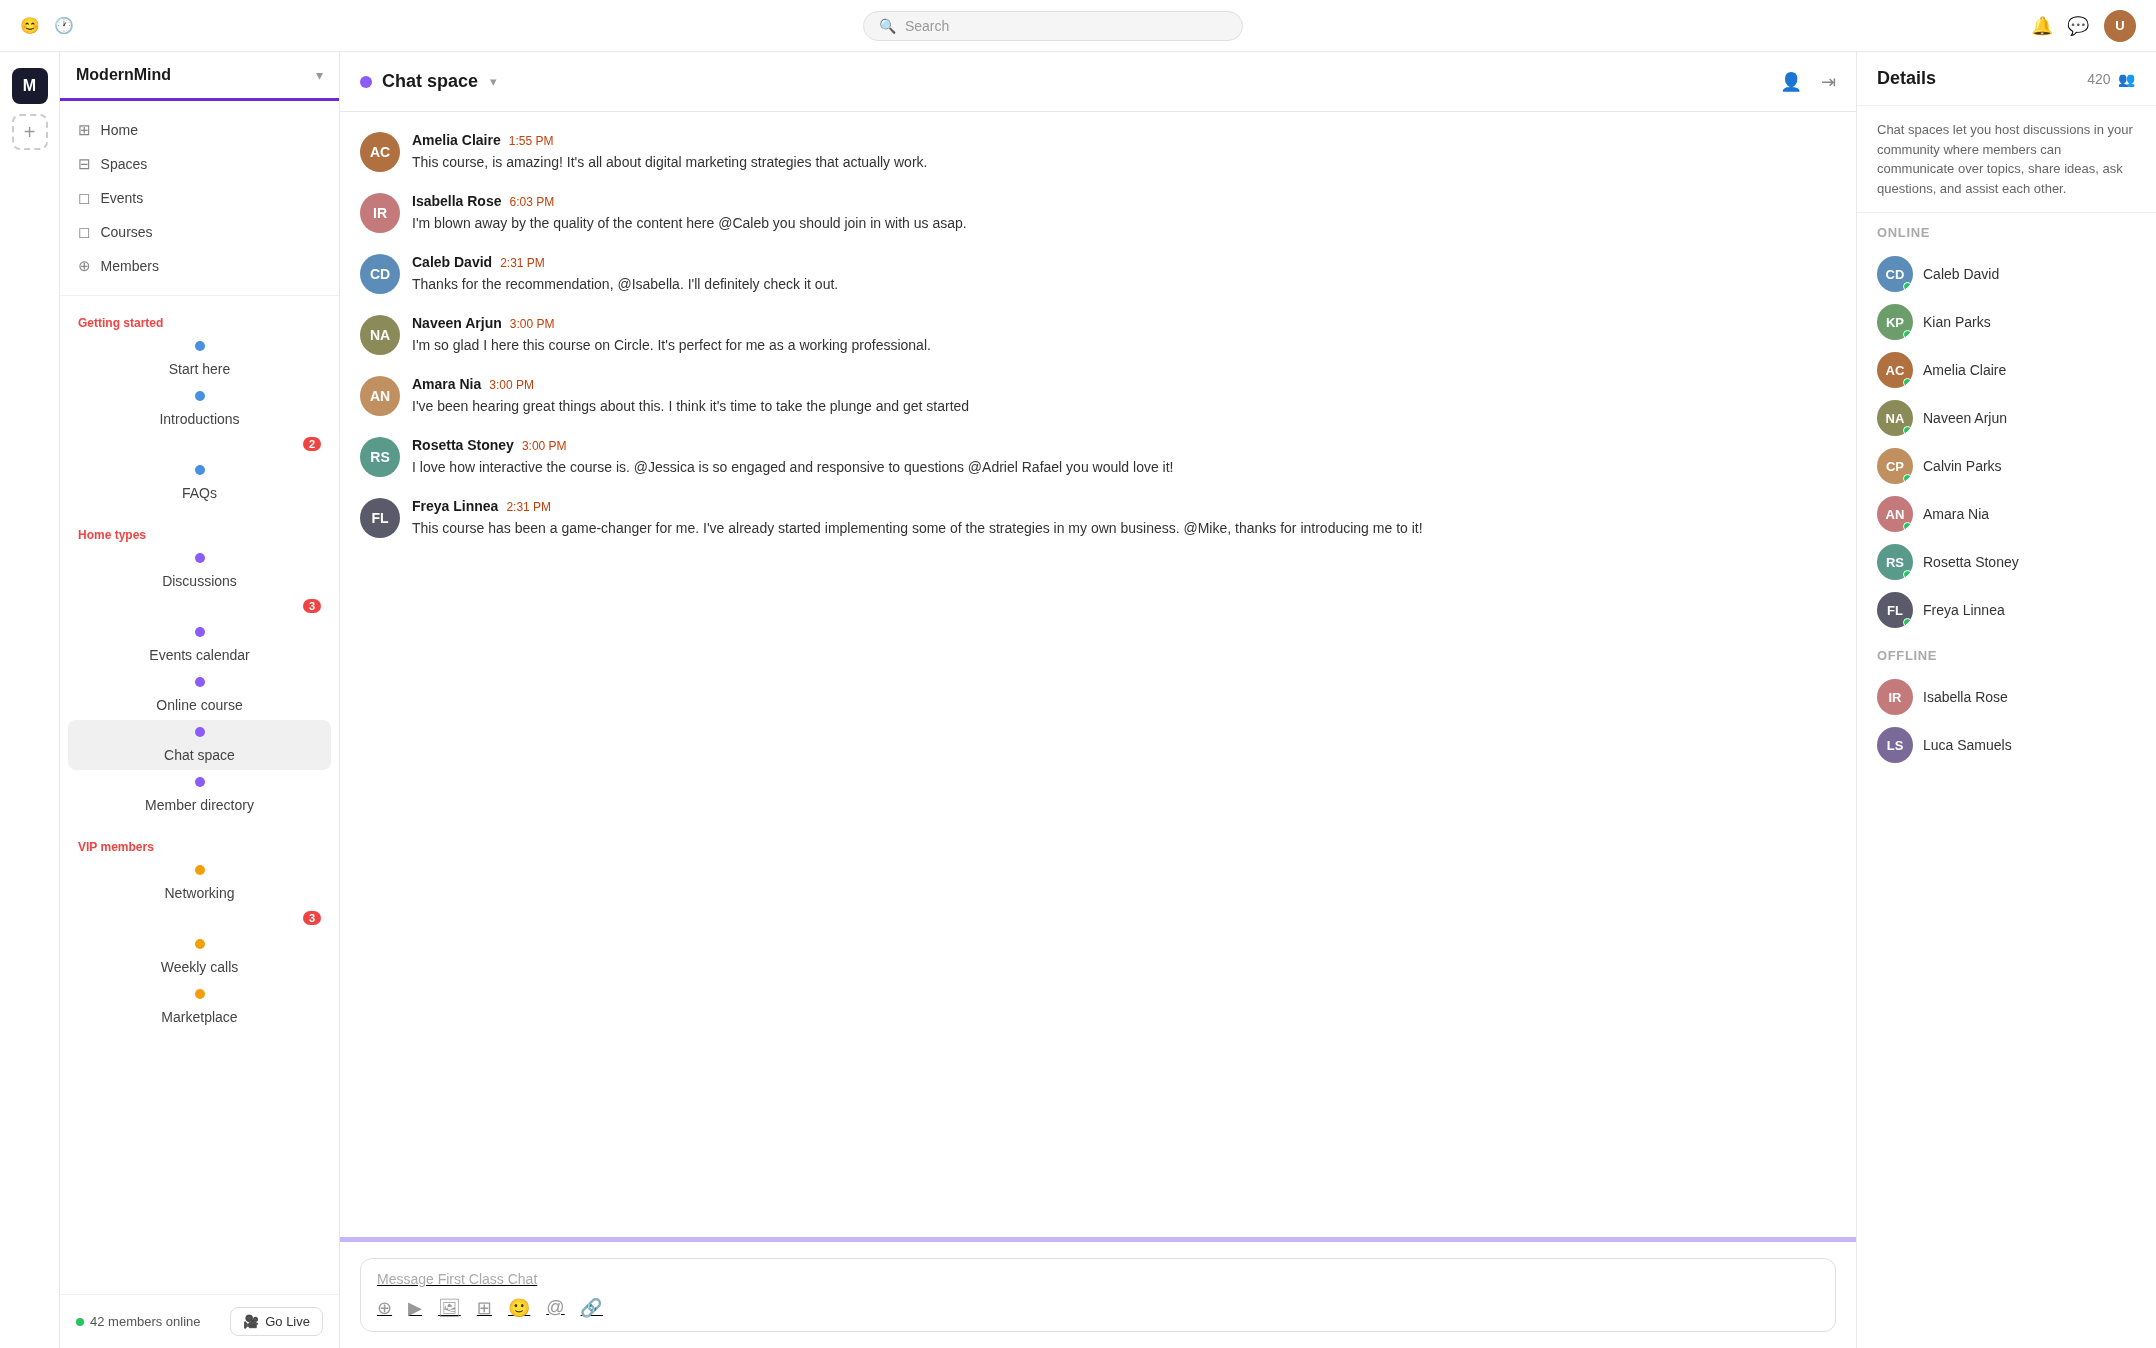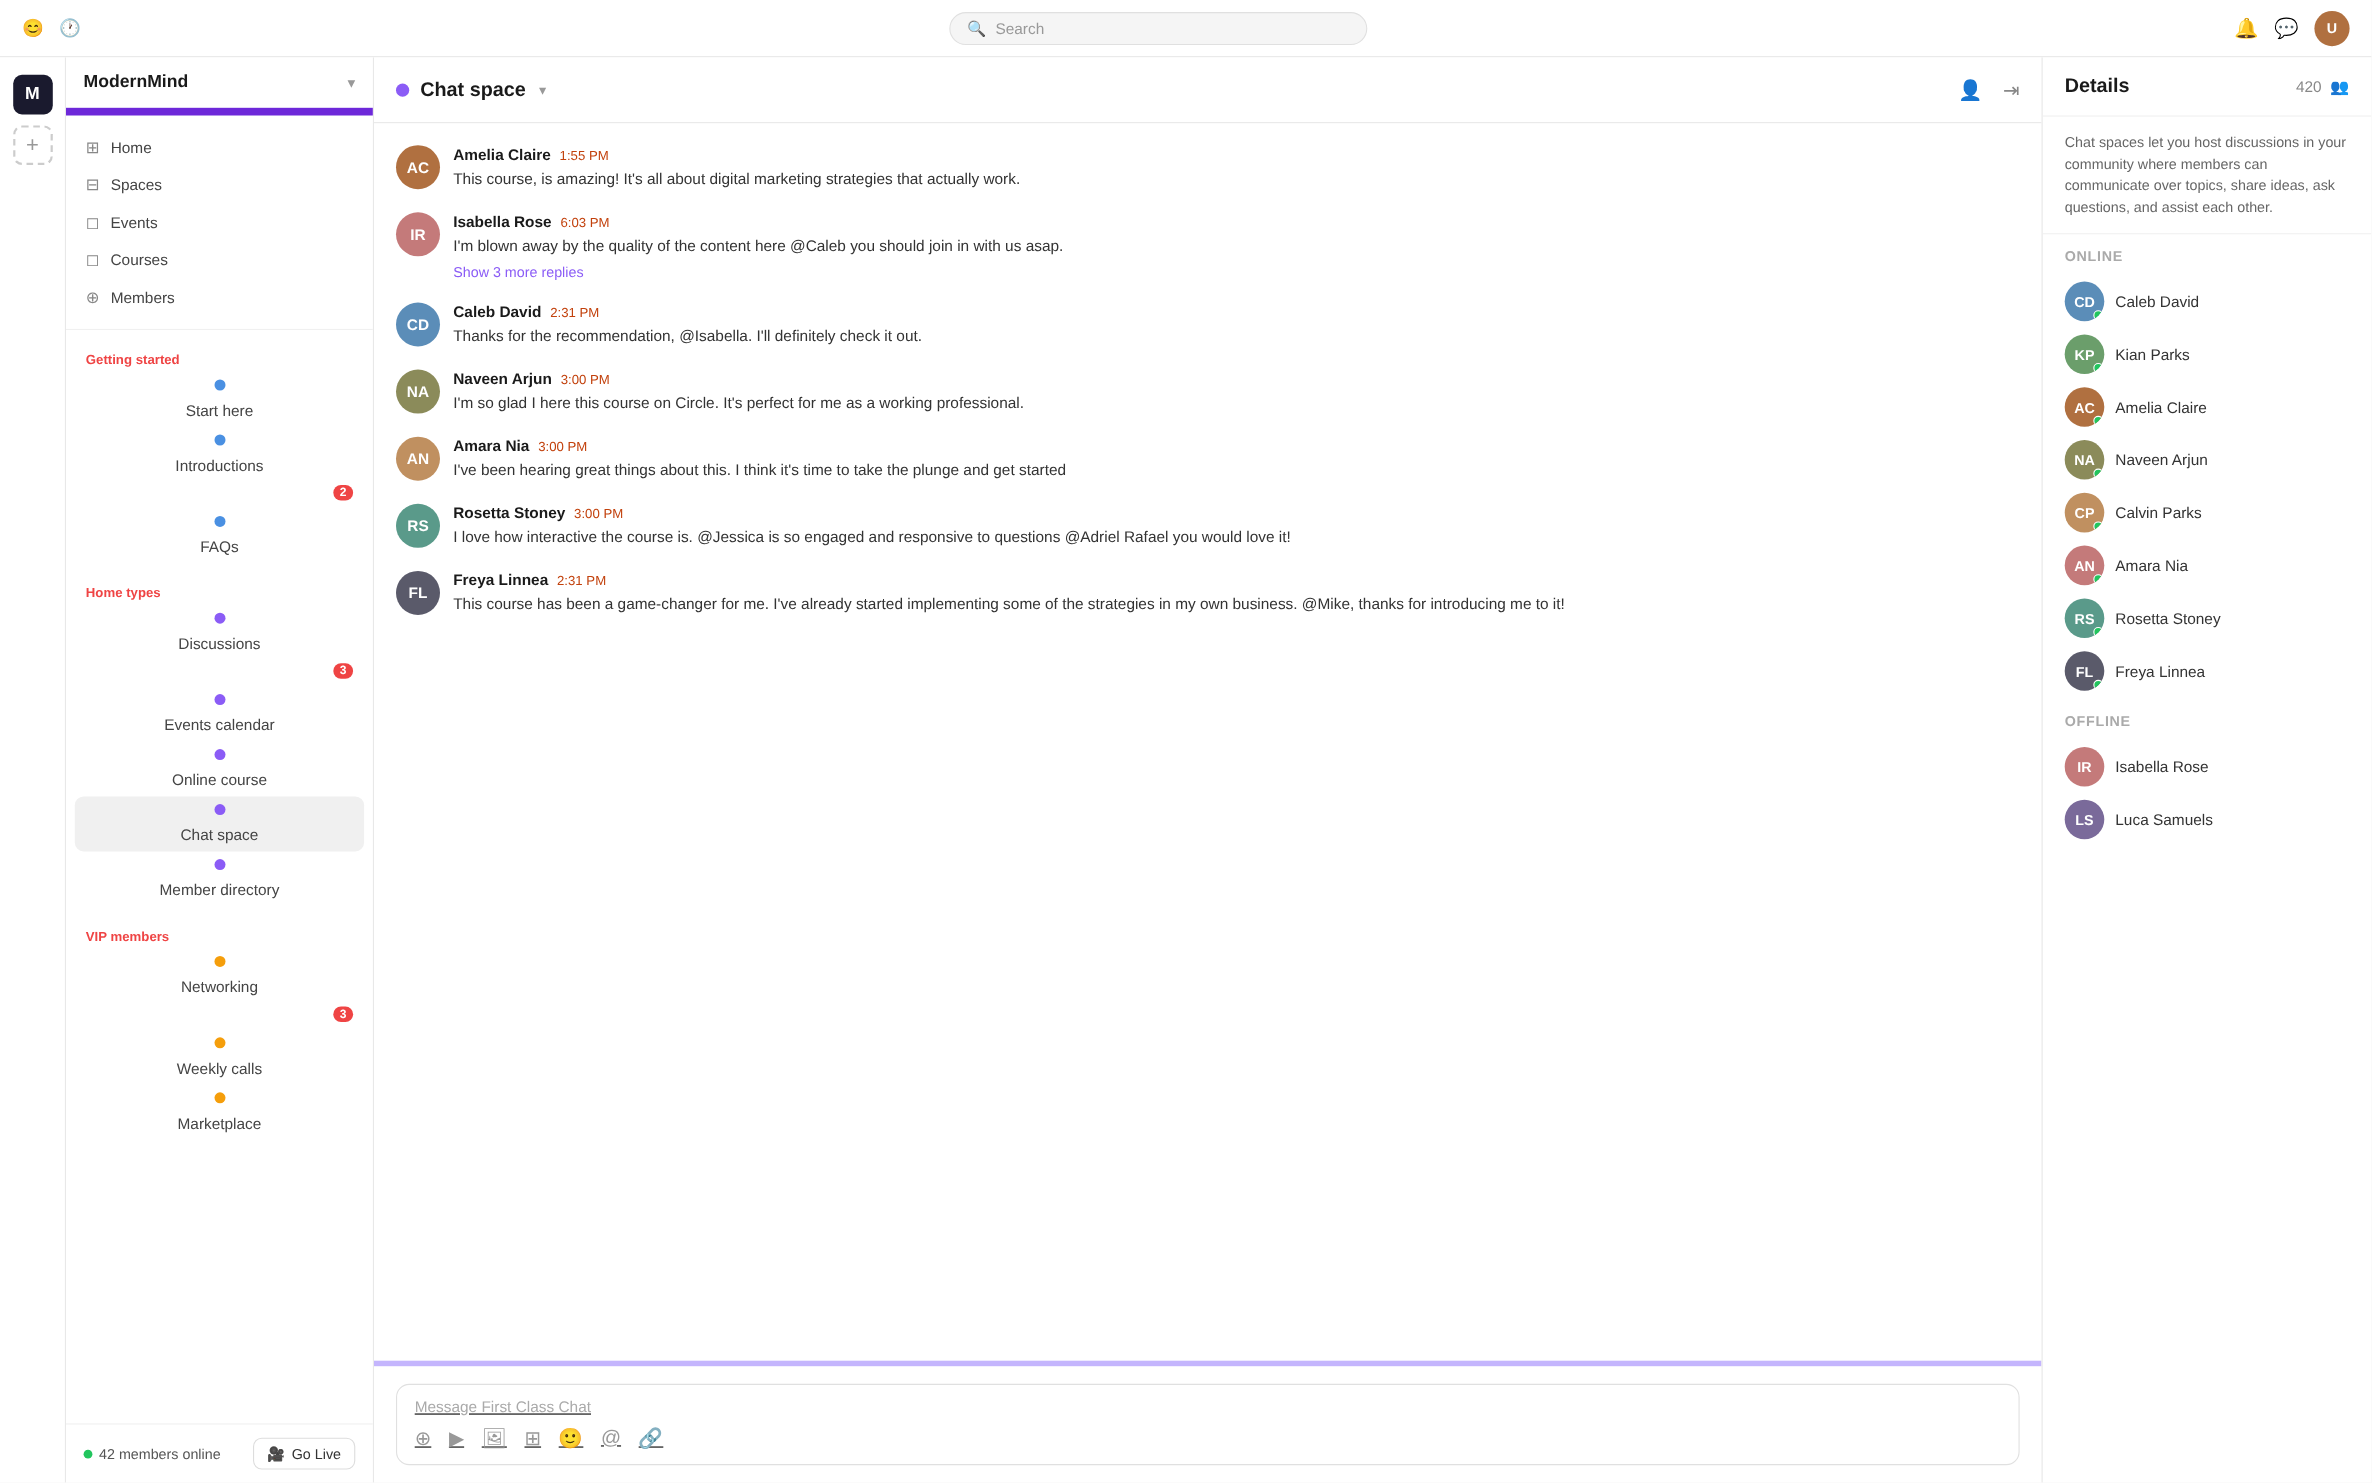--- a/index.html
+++ b/index.html
@@ -16,21 +16,21 @@
     
     .main { display: flex; flex: 1; overflow: hidden; }
 
     
     .icon-rail { width: 60px; background: #fff; border-right: 1px solid #e8e8e8; display: flex; flex-direction: column; align-items: center; padding-top: 16px; gap: 10px; }
     .workspace-icon { width: 36px; height: 36px; background: #1a1a2e; border-radius: 8px; display: flex; align-items: center; justify-content: center; color: #fff; font-weight: 700; font-size: 16px; cursor: pointer; }
     .add-icon { width: 36px; height: 36px; border: 2px dashed #ccc; border-radius: 8px; display: flex; align-items: center; justify-content: center; color: #999; font-size: 20px; cursor: pointer; }
 
     
     .sidebar { width: 280px; background: #fff; border-right: 1px solid #e8e8e8; display: flex; flex-direction: column; overflow: hidden; }
-    .sidebar-header { padding: 14px 16px; display: flex; align-items: center; justify-content: space-between; border-bottom: 7px solid #6d28d9; }
+    .sidebar-header { padding: 14px 16px; display: flex; align-items: center; justify-content: space-between; border-bottom: 3px solid #6d28d9; }
     .sidebar-title { font-size: 16px; font-weight: 700; color: #1a1a1a; }
     .sidebar-chevron { color: #999; font-size: 14px; cursor: pointer; }
     .sidebar-nav { padding: 12px 8px; border-bottom: 1px solid #f0f0f0; }
     .nav-item { display: flex; align-items: center; gap: 10px; padding: 8px 10px; border-radius: 8px; cursor: pointer; color: #444; font-size: 14px; }
     .nav-icon { font-size: 15px; color: #888; }
 
     .sidebar-sections { flex: 1; overflow-y: auto; padding: 12px 8px; }
     .section-title { font-size: 12px; font-weight: 600; color: #ef4444; padding: 8px 10px 4px; text-transform: none; }
     .section-item { display: flex; align-items: center; gap: 10px; padding: 7px 10px; border-radius: 8px; cursor: pointer; color: #444; font-size: 14px; position: relative; flex-direction: column; }
     .section-item.active { background: #f0f0f0; font-weight: 500; }
@@ -246,21 +246,20 @@
       </div>
     </div>
         <div class="message">
       <div class="msg-avatar av-rose">IR</div>
       <div class="msg-content">
         <div class="msg-header">
           <span class="msg-name">Isabella Rose</span>
           <span class="msg-time">6:03 PM</span>
         </div>
         <div class="msg-text">I'm blown away by the quality of the content here @Caleb you should join in with us asap.</div>
-        <div class="show-replies">Show 3 more replies</div>
       </div>
     </div>
         <div class="message">
       <div class="msg-avatar av-blue">CD</div>
       <div class="msg-content">
         <div class="msg-header">
           <span class="msg-name">Caleb David</span>
           <span class="msg-time">2:31 PM</span>
         </div>
         <div class="msg-text">Thanks for the recommendation, @Isabella. I'll definitely check it out.</div>

